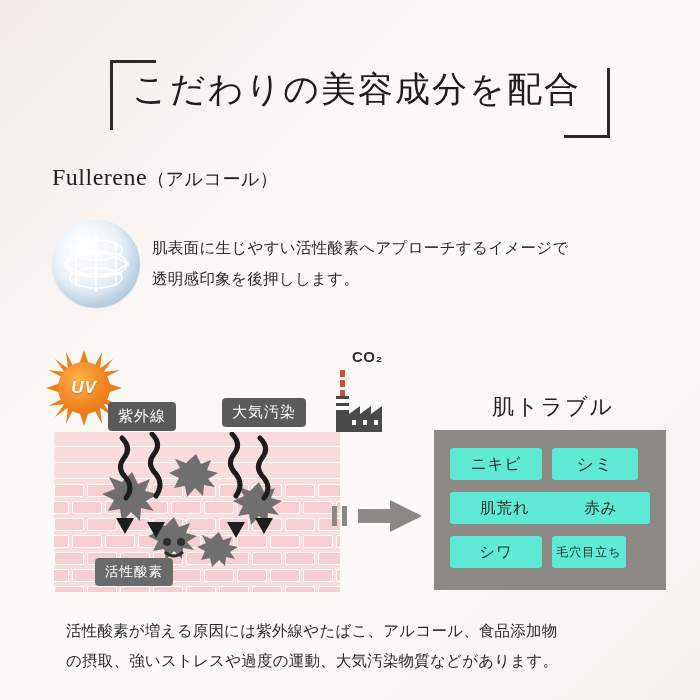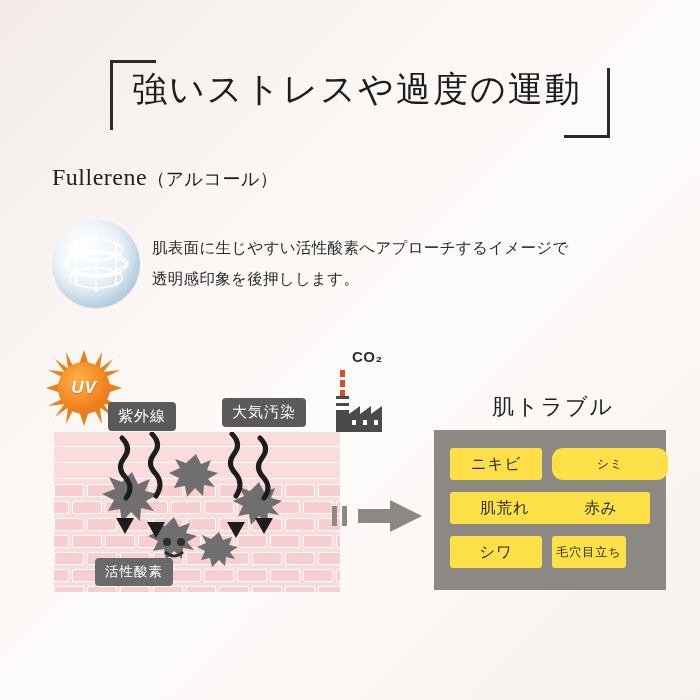--- a/index.html
+++ b/index.html
@@ -92,21 +92,21 @@
   .trouble-title{
     position:absolute;left:492px;top:52px;
     font-family:"Liberation Serif", serif;
     font-size:22px;color:#1f1f1f;letter-spacing:2px;white-space:nowrap;
   }
   .panel{
     position:absolute;left:434px;top:90px;width:232px;height:160px;
     background:#8c8884;
   }
   .chip{
-    position:absolute;background:#fde047;color:#2a2a2a;
+    position:absolute;background:#5eead4;color:#2a2a2a;
     font-size:15.5px;display:flex;align-items:center;justify-content:center;
     border-radius:3px;letter-spacing:1px;white-space:nowrap;
   }
 
   .big-arrow{position:absolute;left:332px;top:158px;}
 
   
   .footer{
     position:absolute;left:66px;top:616px;width:580px;
     font-size:15.5px;line-height:1.95;color:#2a2a2a;letter-spacing:.2px;
@@ -115,21 +115,21 @@
 </head>
 <body>
 
 <div class="page">
 
   <div class="headline-wrap">
     <div class="br-tl"></div>
     <div class="br-tl2"></div>
     <div class="br-br"></div>
     <div class="br-br2"></div>
-    <div class="headline-text">強いストレスや過度の運動</div>
+    <div class="headline-text">こだわりの美容成分を配合</div>
   </div>
 
   <div class="subtitle">
     <span>Fullerene</span><span class="kana">（アルコール）</span>
   </div>
 
   <div class="ful-row">
     <div class="ful-ball">
       <svg width="88" height="88" viewBox="0 0 88 88">
         <g fill="none" stroke="#ffffff" stroke-width="1.6" opacity="0.95">
@@ -330,22 +330,26 @@
         <rect x="10" y="8" width="5" height="20"></rect>
         <rect x="26" y="11" width="34" height="14"></rect>
         <polygon points="58,2 90,18 58,34"></polygon>
       </g>
     </svg>
 
     <div class="trouble-title">肌トラブル</div>
     <div class="panel">
       <div id="chips">
           <div class="chip" style="left:16px;top:18px;width:92px;height:32px;font-size:15.5px;">ニキビ</div>
-          <div class="chip" style="left:118px;top:18px;width:116px;height:32px;font-size:12px;border-radius:11px;">シミ</div>
+          <div class="chip" style="left:118px;top:18px;width:86px;height:32px;font-size:17px;">シミ</div>
           <div class="chip" style="left:16px;top:62px;width:110px;height:32px;font-size:15.5px;">肌荒れ</div>
           <div class="chip" style="left:118px;top:62px;width:98px;height:32px;font-size:15.5px;">赤み</div>
           <div class="chip" style="left:16px;top:106px;width:92px;height:32px;font-size:15.5px;">シワ</div>
           <div class="chip" style="left:118px;top:106px;width:74px;height:32px;font-size:12px;">毛穴目立ち</div>
         </div>
     </div>
   </div>
 
+  <div class="footer">
+    <div>活性酸素が増える原因には紫外線やたばこ、アルコール、食品添加物</div>
+    <div>の摂取、強いストレスや過度の運動、大気汚染物質などがあります。</div>
+  </div>
 </div>
 
 </body></html>

